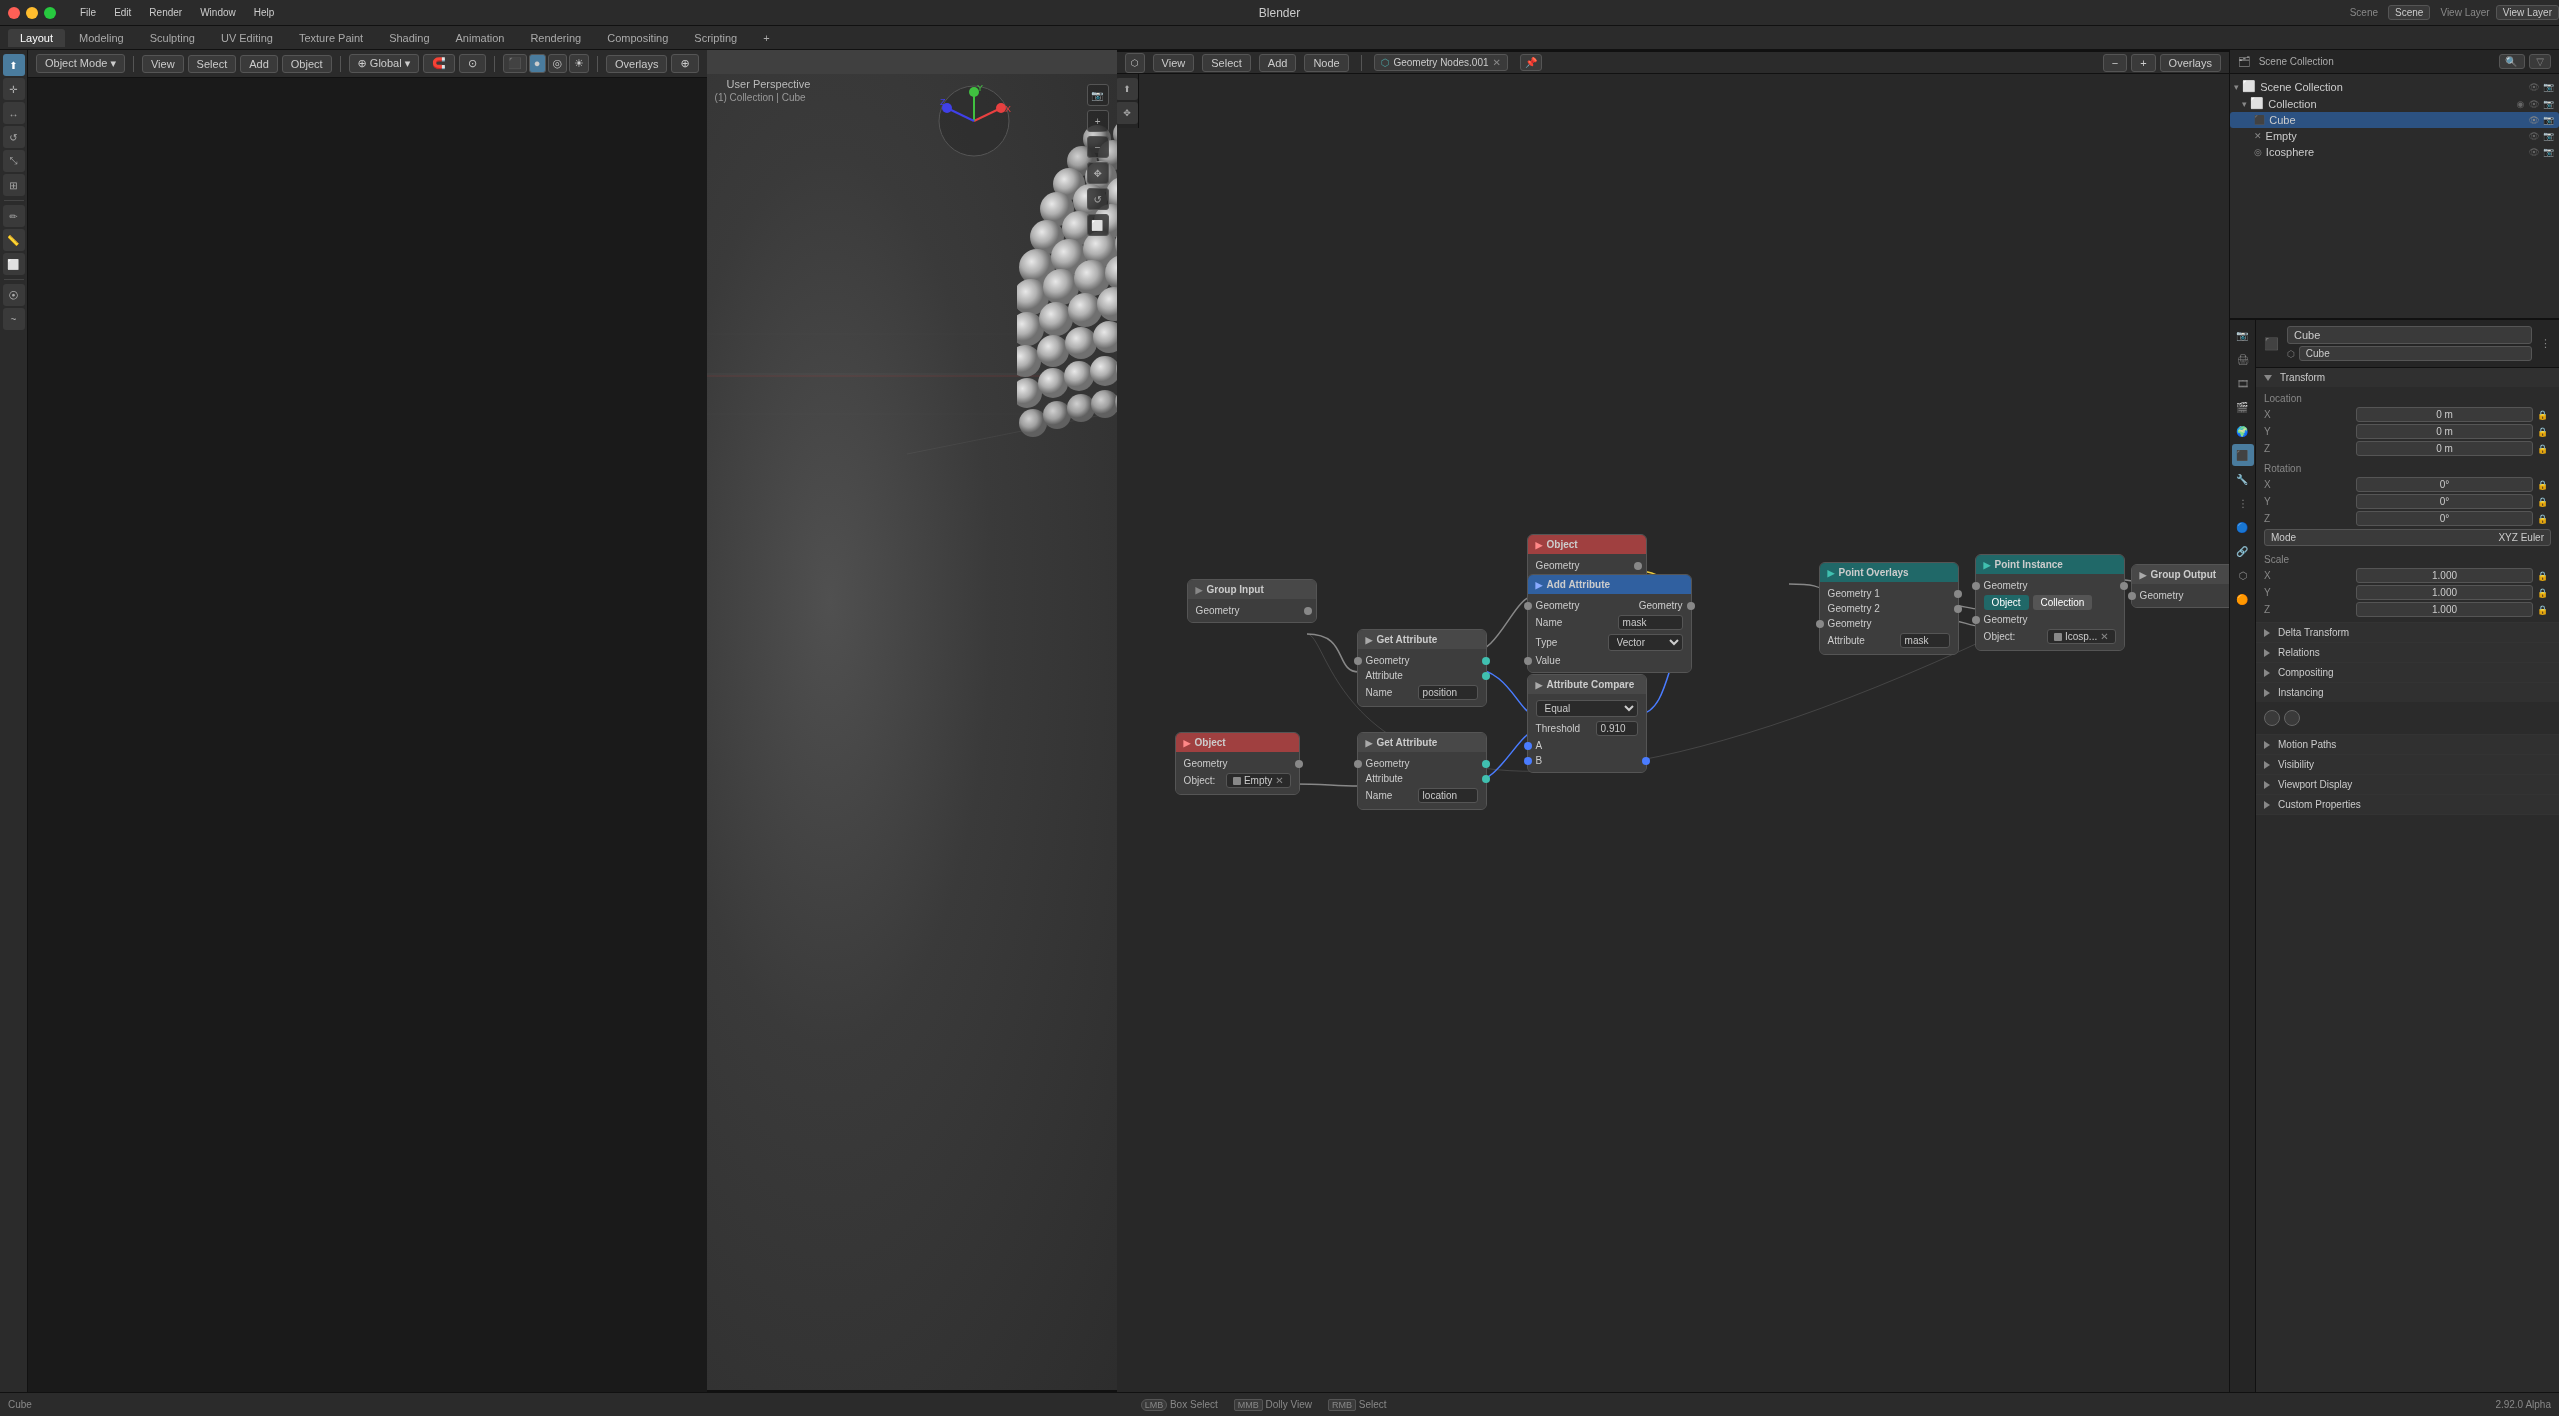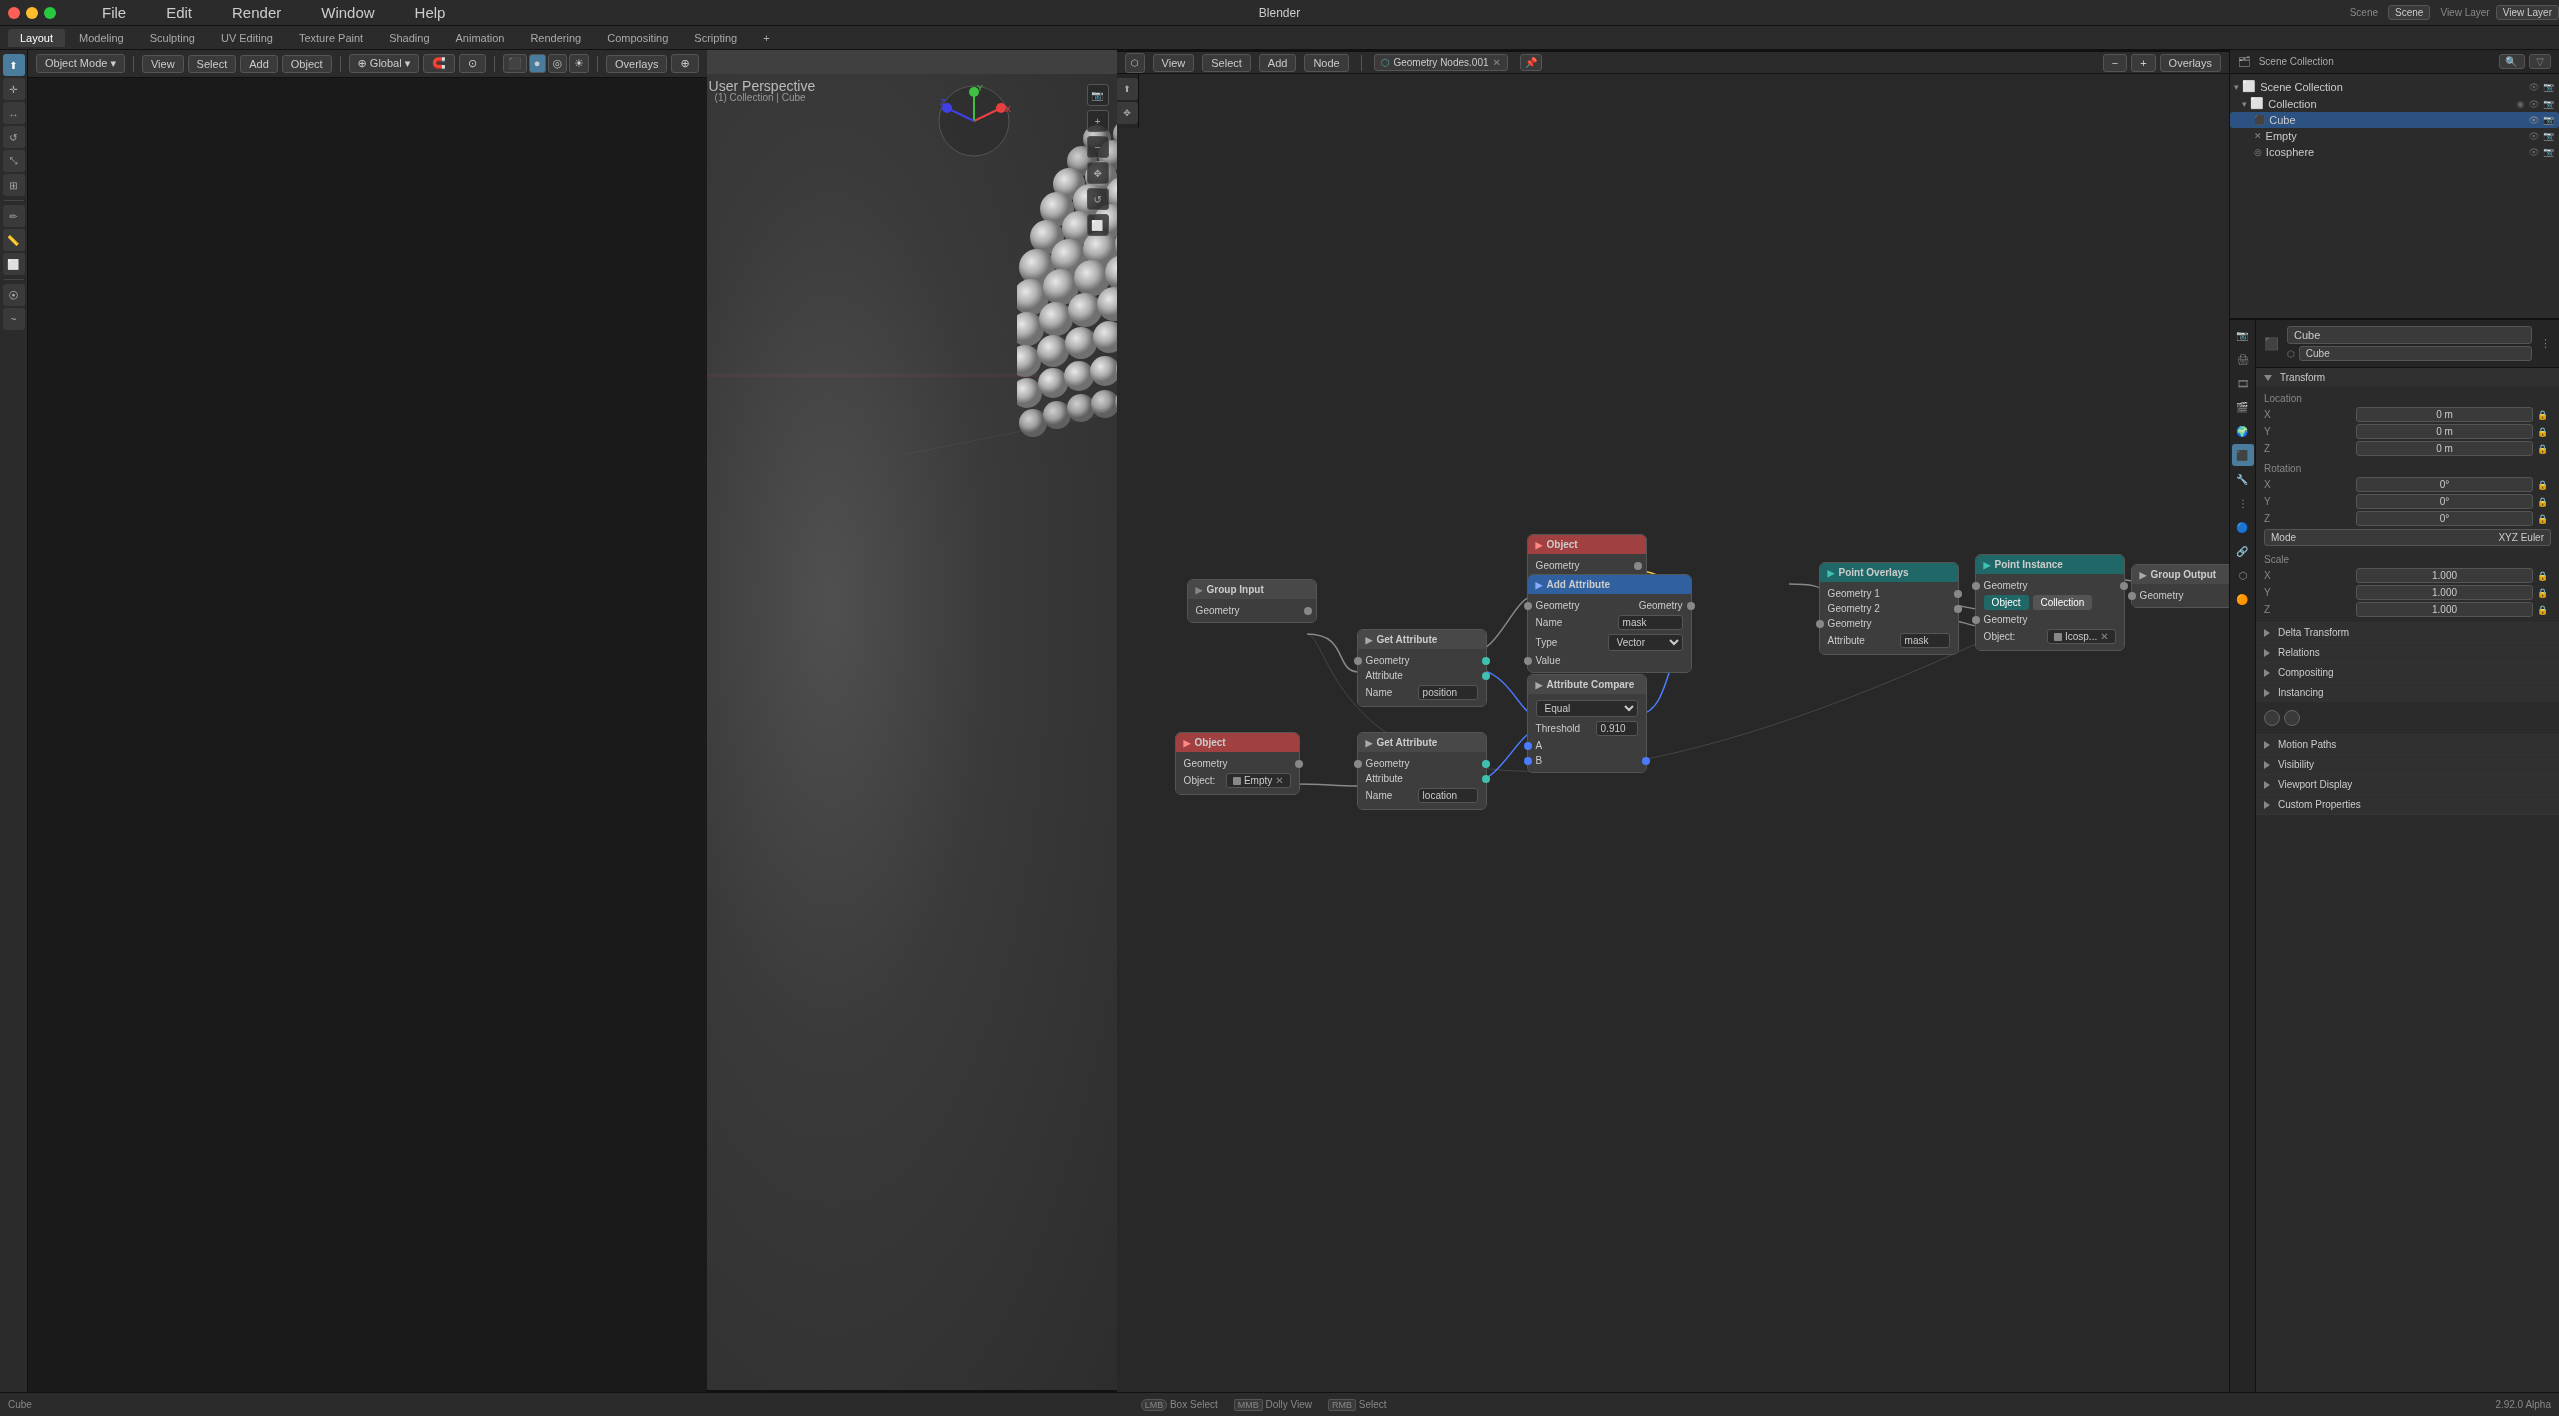--- a/index.html
+++ b/index.html
@@ -33,23 +33,22 @@
     .menu-items {
       display: flex;
       align-items: center;
       gap: 2px;
       padding: 0 8px;
     }
     .menu-item {
       padding: 2px 8px;
       cursor: pointer;
       border-radius: 3px;
-      font-size: 15px;
+      font-size: 10px;
       color: #ccc;
-      margin-left: 22px;
     }
     .window-controls {
       display: flex;
       gap: 6px;
       padding: 0 8px;
     }
     .win-btn {
       width: 12px; height: 12px;
       border-radius: 50%;
       cursor: pointer;
@@ -736,21 +735,21 @@
 
         <div style="position:absolute;right:8px;top:10px;display:flex;flex-direction:column;gap:4px">
           <div class="nav-btn">📷</div>
           <div class="nav-btn">+</div>
           <div class="nav-btn">−</div>
           <div class="nav-btn">✥</div>
           <div class="nav-btn">↺</div>
           <div class="nav-btn">⬜</div>
         </div>
 
-        <div style="position:absolute;top:4px;left:2px;font-size:14px;color:#bbb">User Perspective</div>
+        <div style="position:absolute;top:4px;left:20px;font-size:11px;color:#bbb">User Perspective</div>
         <div style="position:absolute;top:18px;left:8px;font-size:10px;color:#999">(1) Collection | Cube</div>
       </div>
     </div>
 
     <div class="node-editor">
 
       <div class="node-editor-header">
         <div style="width:20px;height:20px;background:#3a3a3a;border:1px solid #555;border-radius:3px;display:flex;align-items:center;justify-content:center;font-size:9px;cursor:pointer">⬡</div>
         <span class="toolbar-btn">View</span>
         <span class="toolbar-btn">Select</span>

